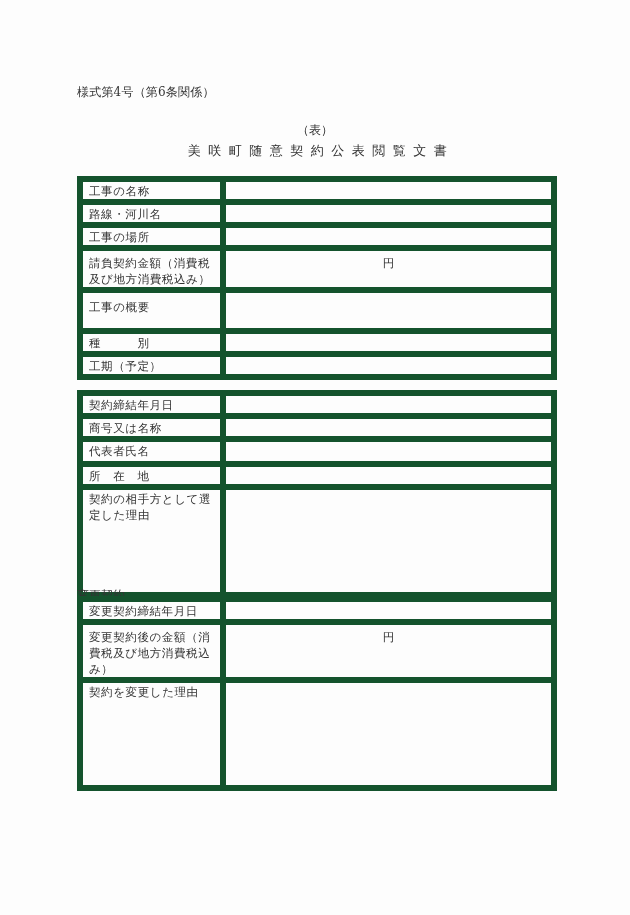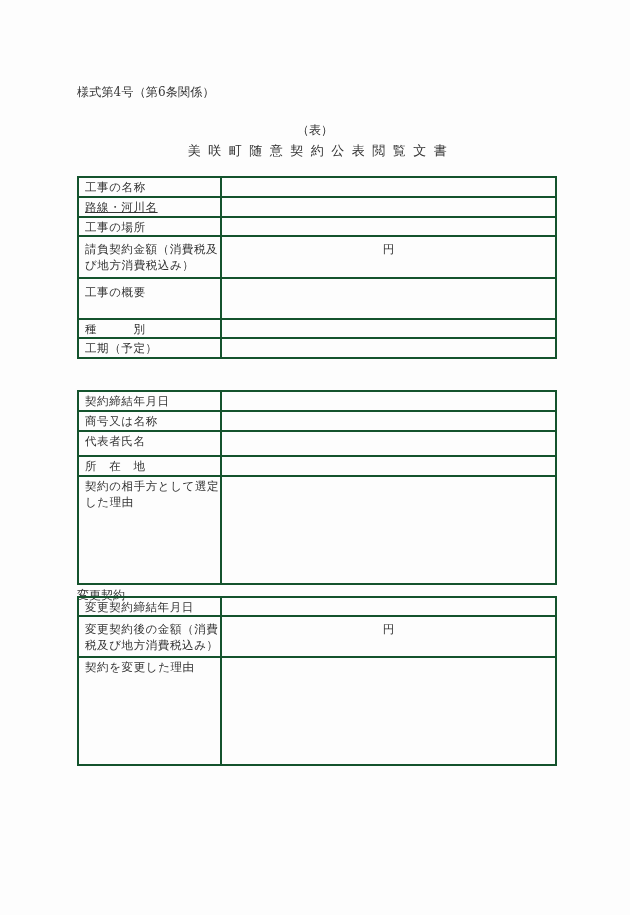--- a/index.html
+++ b/index.html
@@ -12,53 +12,53 @@
   .form-no { left: 77px; top: 84px; font-size: 12px; letter-spacing: 0.2px; }
   .omote { left: 0; width: 630px; top: 122px; text-align: center; font-size: 12px; }
   .title { left: 0; width: 630px; top: 142px; text-align: center; font-size: 13px; letter-spacing: 7.5px; padding-left: 12px; box-sizing: border-box; }
   .section-label { left: 77px; top: 587px; font-size: 12px; }
 
   table.form {
     position: absolute; left: 77px; width: 480px;
     border-collapse: collapse; table-layout: fixed;
   }
   table.form td {
-    border: 2px solid #14532d; padding: 1px 0 0 6px; vertical-align: top;
+    border: 6px solid #14532d; padding: 1px 0 0 6px; vertical-align: top;
     line-height: 16px; font-size: 11.5px; box-sizing: border-box;
   }
   table.form td.label { width: 143px; letter-spacing: 0.6px; }
   table.form td.value { text-align: center; padding-left: 0; }
 </style>
 </head>
 <body>
 
 <div class="abs form-no">様式第4号（第6条関係）</div>
 <div class="abs omote">（表）</div>
 <div class="abs title">美咲町随意契約公表閲覧文書</div>
 
 <table class="form" style="top:176px;">
   <tbody>
       <tr style="height:20px;">
     <td class="label">工事の名称</td>
     <td class="value"></td>
   </tr>
-  <tr style="height:20px;text-decoration:underline;">
+  <tr style="height:20px;">
     <td class="label">路線・河川名</td>
     <td class="value"></td>
   </tr>
   <tr style="height:19px;">
     <td class="label">工事の場所</td>
     <td class="value"></td>
   </tr>
   <tr style="height:42px;">
     <td class="label" style="padding-top:4px;">請負契約金額（消費税及び地方消費税込み）</td>
     <td class="value" style="padding-top:4px;">円</td>
   </tr>
   <tr style="height:41px;">
-    <td class="label" style="padding-top:6px;font-family:Liberation Mono, monospace;">工事の概要</td>
+    <td class="label" style="padding-top:6px;">工事の概要</td>
     <td class="value"></td>
   </tr>
   <tr style="height:19px;">
     <td class="label">種　　　別</td>
     <td class="value"></td>
   </tr>
   <tr style="height:20px;">
     <td class="label">工期（予定）</td>
     <td class="value"></td>
   </tr>

